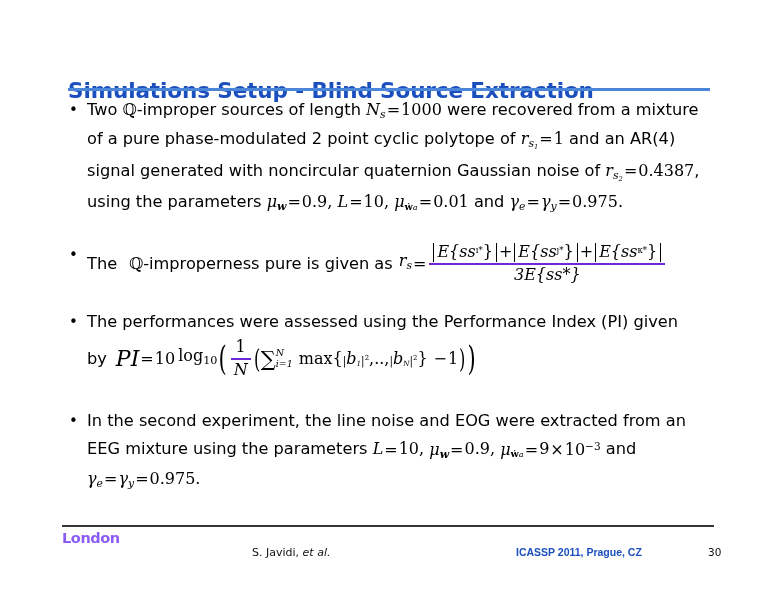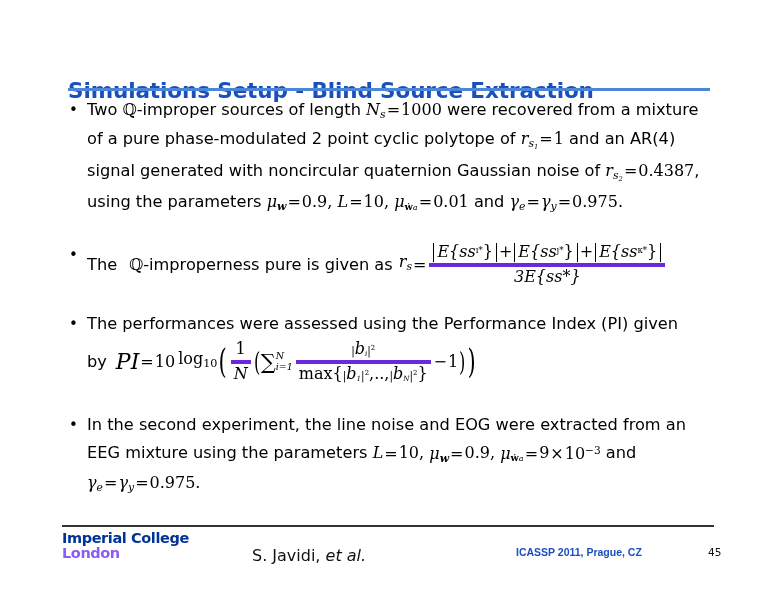--- a/index.html
+++ b/index.html
@@ -128,21 +128,21 @@
     vertical-align: middle;
     text-align: center;
     font-family: "DejaVu Serif", serif;
     font-style: normal;
     line-height: 1.15;
     margin: 0 2px;
   }
   .frac > .fnum {
     display: block;
     padding: 0 3px 1px 3px;
-    border-bottom: 4px solid #6d28d9;
+    border-bottom: 2px solid #6d28d9;
     white-space: nowrap;
   }
   .frac > .fden {
     display: block;
     padding: 1px 3px 0 3px;
     white-space: nowrap;
   }
   .frac.big { font-size: 13px; }
   .frac.small { font-size: 11.5px; }
   .frac.tiny { font-size: 10.5px; }
@@ -231,21 +231,21 @@
     font-weight: bold;
     color: #8b5cf6;
     letter-spacing: -0.4px;
     display: block;
   }
   #footer-author {
     position: absolute;
     left: 252px;
     top: 546px;
     font-family: "DejaVu Sans", sans-serif;
-    font-size: 16px;
+    font-size: 11px;
     color: #111;
   }
   #footer-author i { font-style: italic; }
   #footer-conf {
     position: absolute;
     left: 516px;
     top: 546px;
     font-family: Liberation Sans, sans-serif;
     font-size: 10.5px;
     font-weight: bold;
@@ -320,21 +320,20 @@
           <span class="fnum num">1</span>
           <span class="fden m">N</span>
         </span>
         <span class="paren-mid">(</span>
         <span class="sum">∑</span>
           <span class="sumlim">
             <span class="up">N</span>
             <span class="lo">i=1</span>
           </span>
         <span class="frac tiny" style="margin-left:3px;">
-          <span class="fnum">|<span class="m">b</span><sub class="s">i</sub>|<sup class="s">2</sup></span>
           <span class="fden"><span class="mr">max{</span>|<span class="m">b</span><sub class="s">1</sub>|<sup class="s">2</sup><span class="mr">,..,</span>|<span class="m">b</span><sub class="s">N</sub>|<sup class="s">2</sup><span class="mr">}</span></span>
         </span>
         <span class="op">−</span>
           <span class="num">1</span>
         <span class="paren-mid">)</span>
         <span class="paren-big">)</span>
       </div>
     </div>
   </div>
 
@@ -347,18 +346,17 @@
       <span class="m mu-wa"><span>μ</span><sub><span class="bold-w">ẇ</span><span style="font-size:0.85em">a</span></sub></span><span class="op">=</span><span class="num">9</span><span class="op">×</span><span class="num"><span>10</span><sup class="s">−3</sup></span>
       <span>and</span>
       <span class="m"><span>γ</span><sub class="s">e</sub></span><span class="op">=</span><span class="m"><span>γ</span><sub class="s">y</sub></span><span class="op">=</span><span class="num">0.975</span><span class="num">.</span>
     </div>
   </div>
 
 </div>
 
 <div id="footer-rule"></div>
 <div id="logo">
-  <span class="l1">Imperial College</span>
   <span class="l2">London</span>
 </div>
 <div id="footer-author"><span>S. Javidi,</span> <i>et al.</i></div>
 <div id="footer-conf">ICASSP 2011, Prague, CZ</div>
-<div id="footer-page">45</div>
+<div id="footer-page">30</div>
 
 </body></html>

